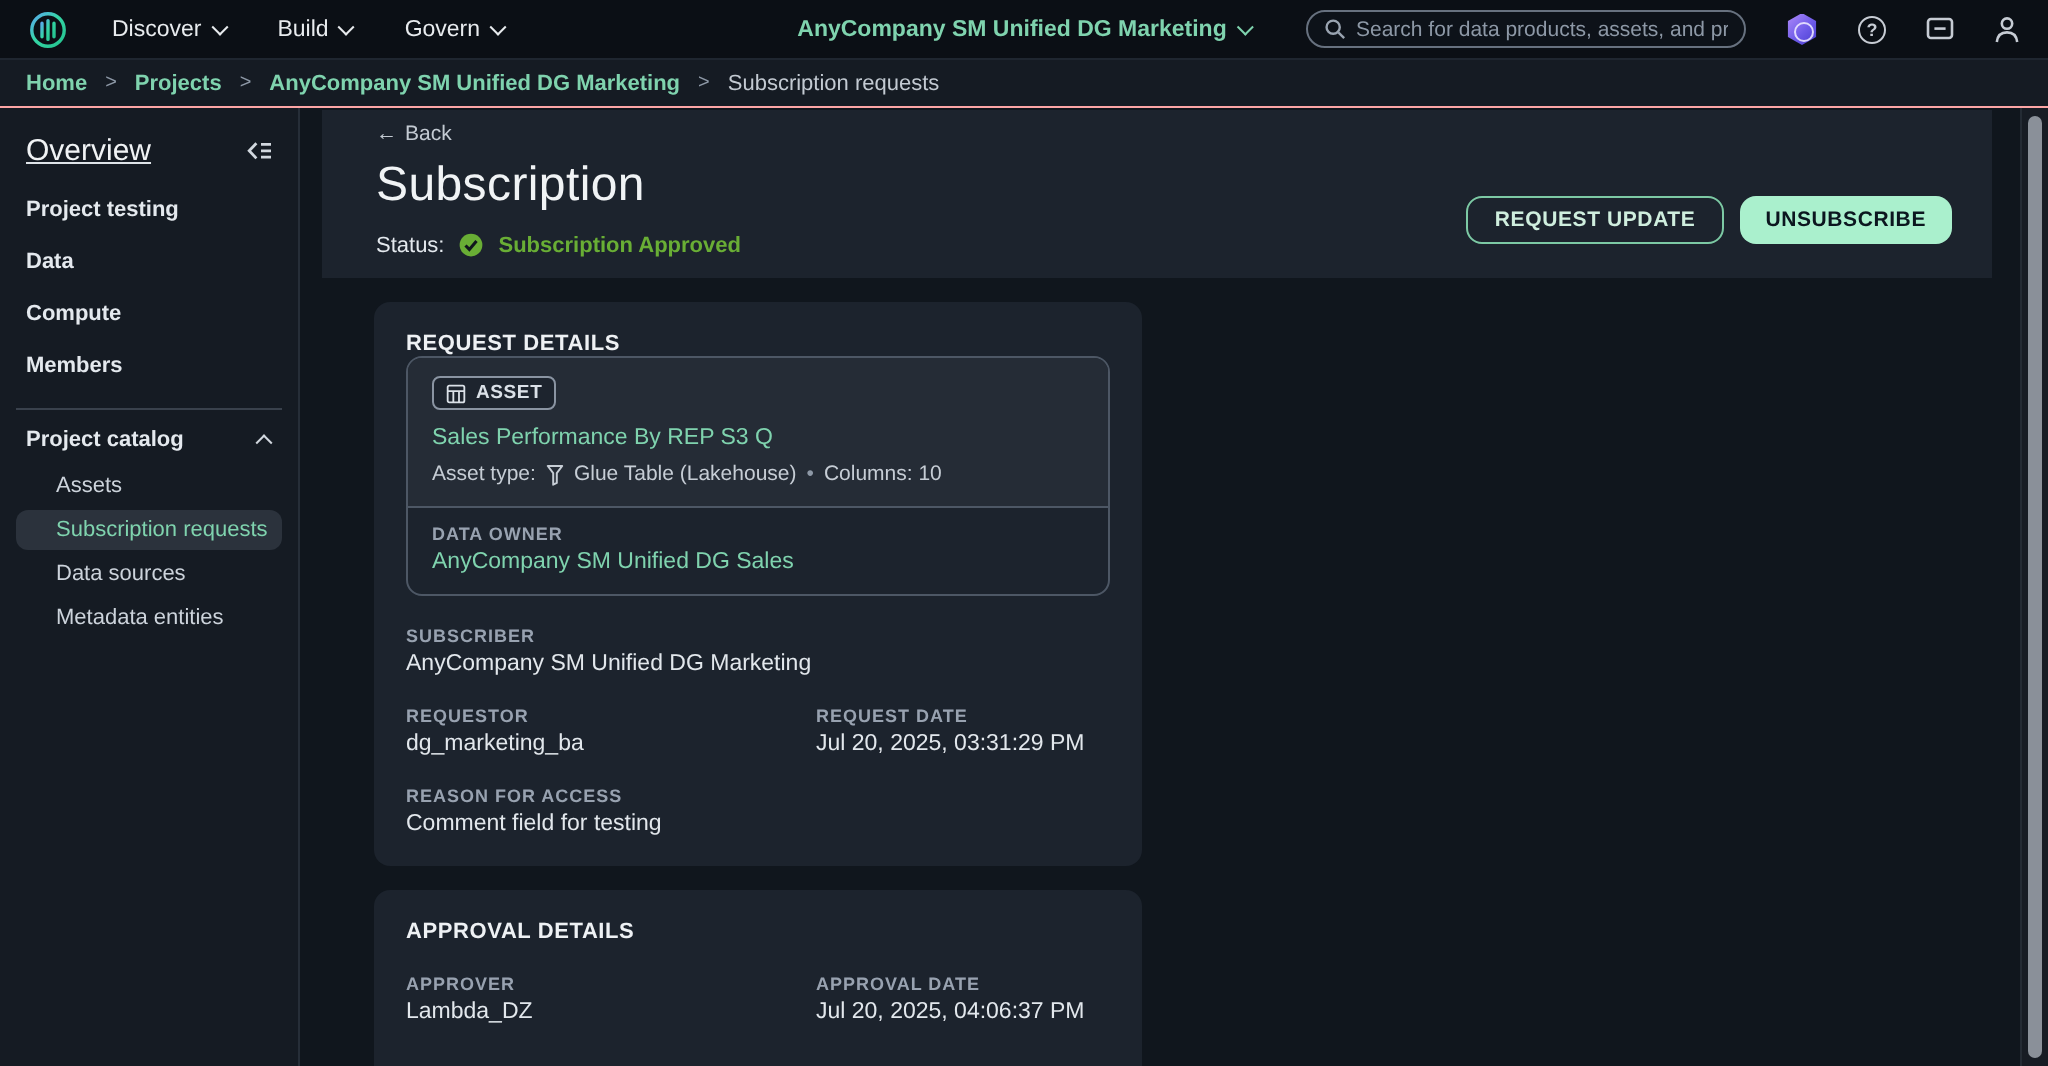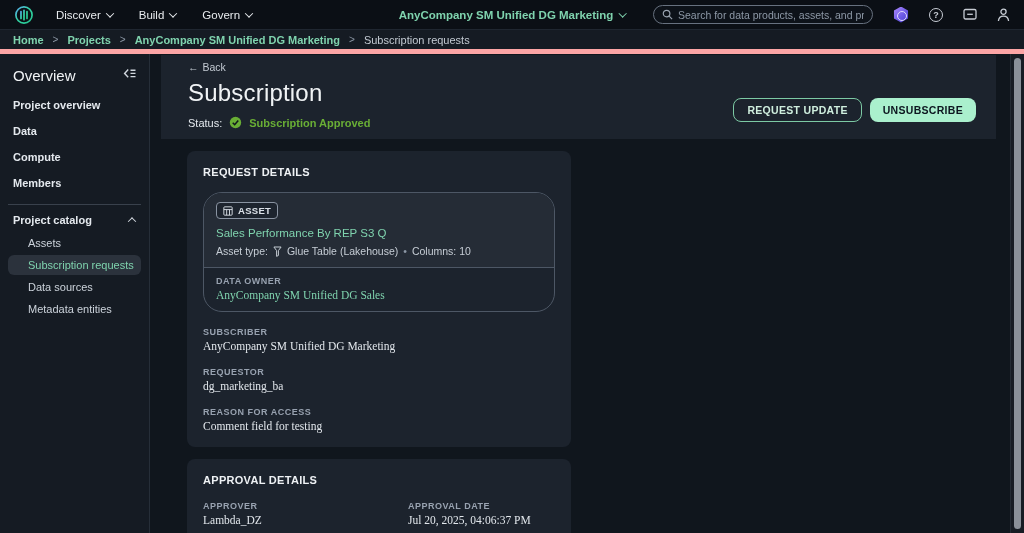--- a/index.html
+++ b/index.html
@@ -52,33 +52,33 @@
   }
   .help-icon {
     width:14px; height:14px; border-radius:50%; border:1.4px solid #c7ccd4;
     color:#c7ccd4; display:flex; align-items:center; justify-content:center;
     font-size:9px; font-weight:bold; cursor:pointer;
   }
   .icon-btn { cursor:pointer; display:flex; align-items:center; }
   
   .breadcrumbbar {
     height:24px; background:var(--side-bg,#151b23); display:flex; align-items:center;
-    padding:0 13px; gap:9px; border-bottom:5px solid #fca5a5; font-size:11px;
+    padding:0 13px; gap:9px; border-bottom:1px solid #fca5a5; font-size:11px;
     position:relative; z-index:2;
   }
   .crumb { color:var(--accent,#7fd3ae); font-weight:bold; cursor:pointer; }
   .crumb-sep { color:#8d98a6; font-size:10px; }
   .crumb-current { color:#c3cad2; }
   
   .app-body { display:flex; height:479px; }
   .sidebar {
     width:150px; background:var(--side-bg,#151b23); border-right:1px solid #262e38;
     padding:13px 0 0 0; flex-shrink:0;
   }
-  .sidebar-header { display:flex; justify-content:space-between; padding:0 12px 0 13px; }
+  .sidebar-header { display:flex; align-items:center; justify-content:space-between; padding:0 12px 0 13px;text-decoration:underline; }
   .sidebar-title { font-size:15px; color:#f0f3f5; font-weight:500; }
   .side-item { padding:5px 13px; color:#e4e9ee; font-weight:bold; font-size:11px; cursor:pointer; margin-top:4px; }
   .sidebar-divider { height:1px; background:#39414c; margin:10px 8px 4px 8px; }
   .side-section-header {
     display:flex; align-items:center; justify-content:space-between;
     padding:5px 14px 5px 13px; color:#e4e9ee; font-weight:bold; font-size:11px; cursor:pointer; margin-top:2px;
   }
   .side-sub-item {
     margin:2px 8px; padding:4px 6px 4px 20px; color:#ccd3db; font-size:11px;
     border-radius:6px; cursor:pointer;
@@ -103,32 +103,32 @@
   }
   .btn-outline { background:transparent; border:1.5px solid #7cc9a4; color:#cfeede; }
   .btn-primary { background:var(--primary-btn-bg,#aaf0cd); border:none; color:var(--primary-btn-text,#0c161f); }
   
   .content { padding:12px 0 0 37px; }
   .card {
     width:384px; background:var(--panel-bg,#1c232d); border-radius:8px;
     padding:15px 16px; margin-bottom:12px;
   }
   .card-heading { font-size:11px; font-weight:bold; color:#eef1f4; letter-spacing:.3px; }
-  .asset-box { border:1px solid #4d5765; border-radius:19px; margin-top:14px; overflow:hidden; }
+  .asset-box { border:1px solid #4d5765; border-radius:8px; overflow:hidden; }
   .asset-box-top { background:#252c36; padding:9px 12px 10px 12px; }
   .asset-badge {
     display:inline-flex; align-items:center; gap:5px; border:1px solid #8a94a2;
     border-radius:4px; padding:2px 6px; color:#dbe1e8; font-size:9.5px; font-weight:bold;
     letter-spacing:.3px; background:#1d242e;
   }
   .asset-link { color:var(--accent,#7fd3ae); font-size:11.5px; font-weight:500; margin-top:8px; cursor:pointer; }
   .asset-type-row { display:flex; align-items:center; gap:5px; margin-top:6px; color:#c6cdd5; font-size:10.5px; }
   .asset-box-bottom { border-top:1px solid #4d5765; padding:8px 12px 10px 12px; }
   .field-label { font-size:9px; color:#98a2b0; letter-spacing:.5px; font-weight:bold; }
-  .field-value { font-size:11.5px; color:#e2e7ec; margin-top:3px;font-family:Liberation Serif, serif; }
+  .field-value { font-size:11.5px; color:#e2e7ec; margin-top:3px; }
   .field-value.link { color:var(--accent,#7fd3ae); cursor:pointer; }
   .field-group { margin-top:15px; }
   .field-grid { display:grid; grid-template-columns:205px 1fr; }
   
   .scrollbar-track {
     position:absolute; top:0; right:0; width:14px; height:100%;
     background:#171c24; border-left:1px solid #242b34;
   }
   .scrollbar-thumb {
     position:absolute; top:4px; bottom:4px; left:3px; width:7px;
@@ -218,21 +218,21 @@
       <span class="sidebar-title">Overview</span>
       <span style="cursor:pointer;">
         <svg width="15" height="13" viewBox="0 0 15 13">
           <path d="M6.2 2.6 L2.6 6.4 L6.2 10.2" fill="none" stroke="#d2d8df" stroke-width="1.4"></path>
           <path d="M8.5 3.2 h5 M8.5 6.4 h5 M8.5 9.6 h5" stroke="#d2d8df" stroke-width="1.4"></path>
         </svg>
       </span>
     </div>
 
     <div style="margin-top:10px;">
-      <div class="side-item">Project overview</div>
+      <div class="side-item">Project testing</div>
       <div class="side-item">Data</div>
       <div class="side-item">Compute</div>
       <div class="side-item">Members</div>
     </div>
 
     <div class="sidebar-divider"></div>
 
     <div class="side-section-header">
       <span>Project catalog</span>
       <i class="chev up" style="color:#d2d8df;"></i>
@@ -306,20 +306,24 @@
         <div class="field-group">
           <div class="field-label">SUBSCRIBER</div>
           <div class="field-value">AnyCompany SM Unified DG Marketing</div>
         </div>
 
         <div class="field-group field-grid">
           <div>
             <div class="field-label">REQUESTOR</div>
             <div class="field-value">dg_marketing_ba</div>
           </div>
+          <div>
+            <div class="field-label">REQUEST DATE</div>
+            <div class="field-value">Jul 20, 2025, 03:31:29 PM</div>
+          </div>
         </div>
 
         <div class="field-group">
           <div class="field-label">REASON FOR ACCESS</div>
           <div class="field-value">Comment field for testing</div>
         </div>
       </section>
 
       <section class="card" style="min-height:130px;">
         <div class="card-heading">APPROVAL DETAILS</div>

